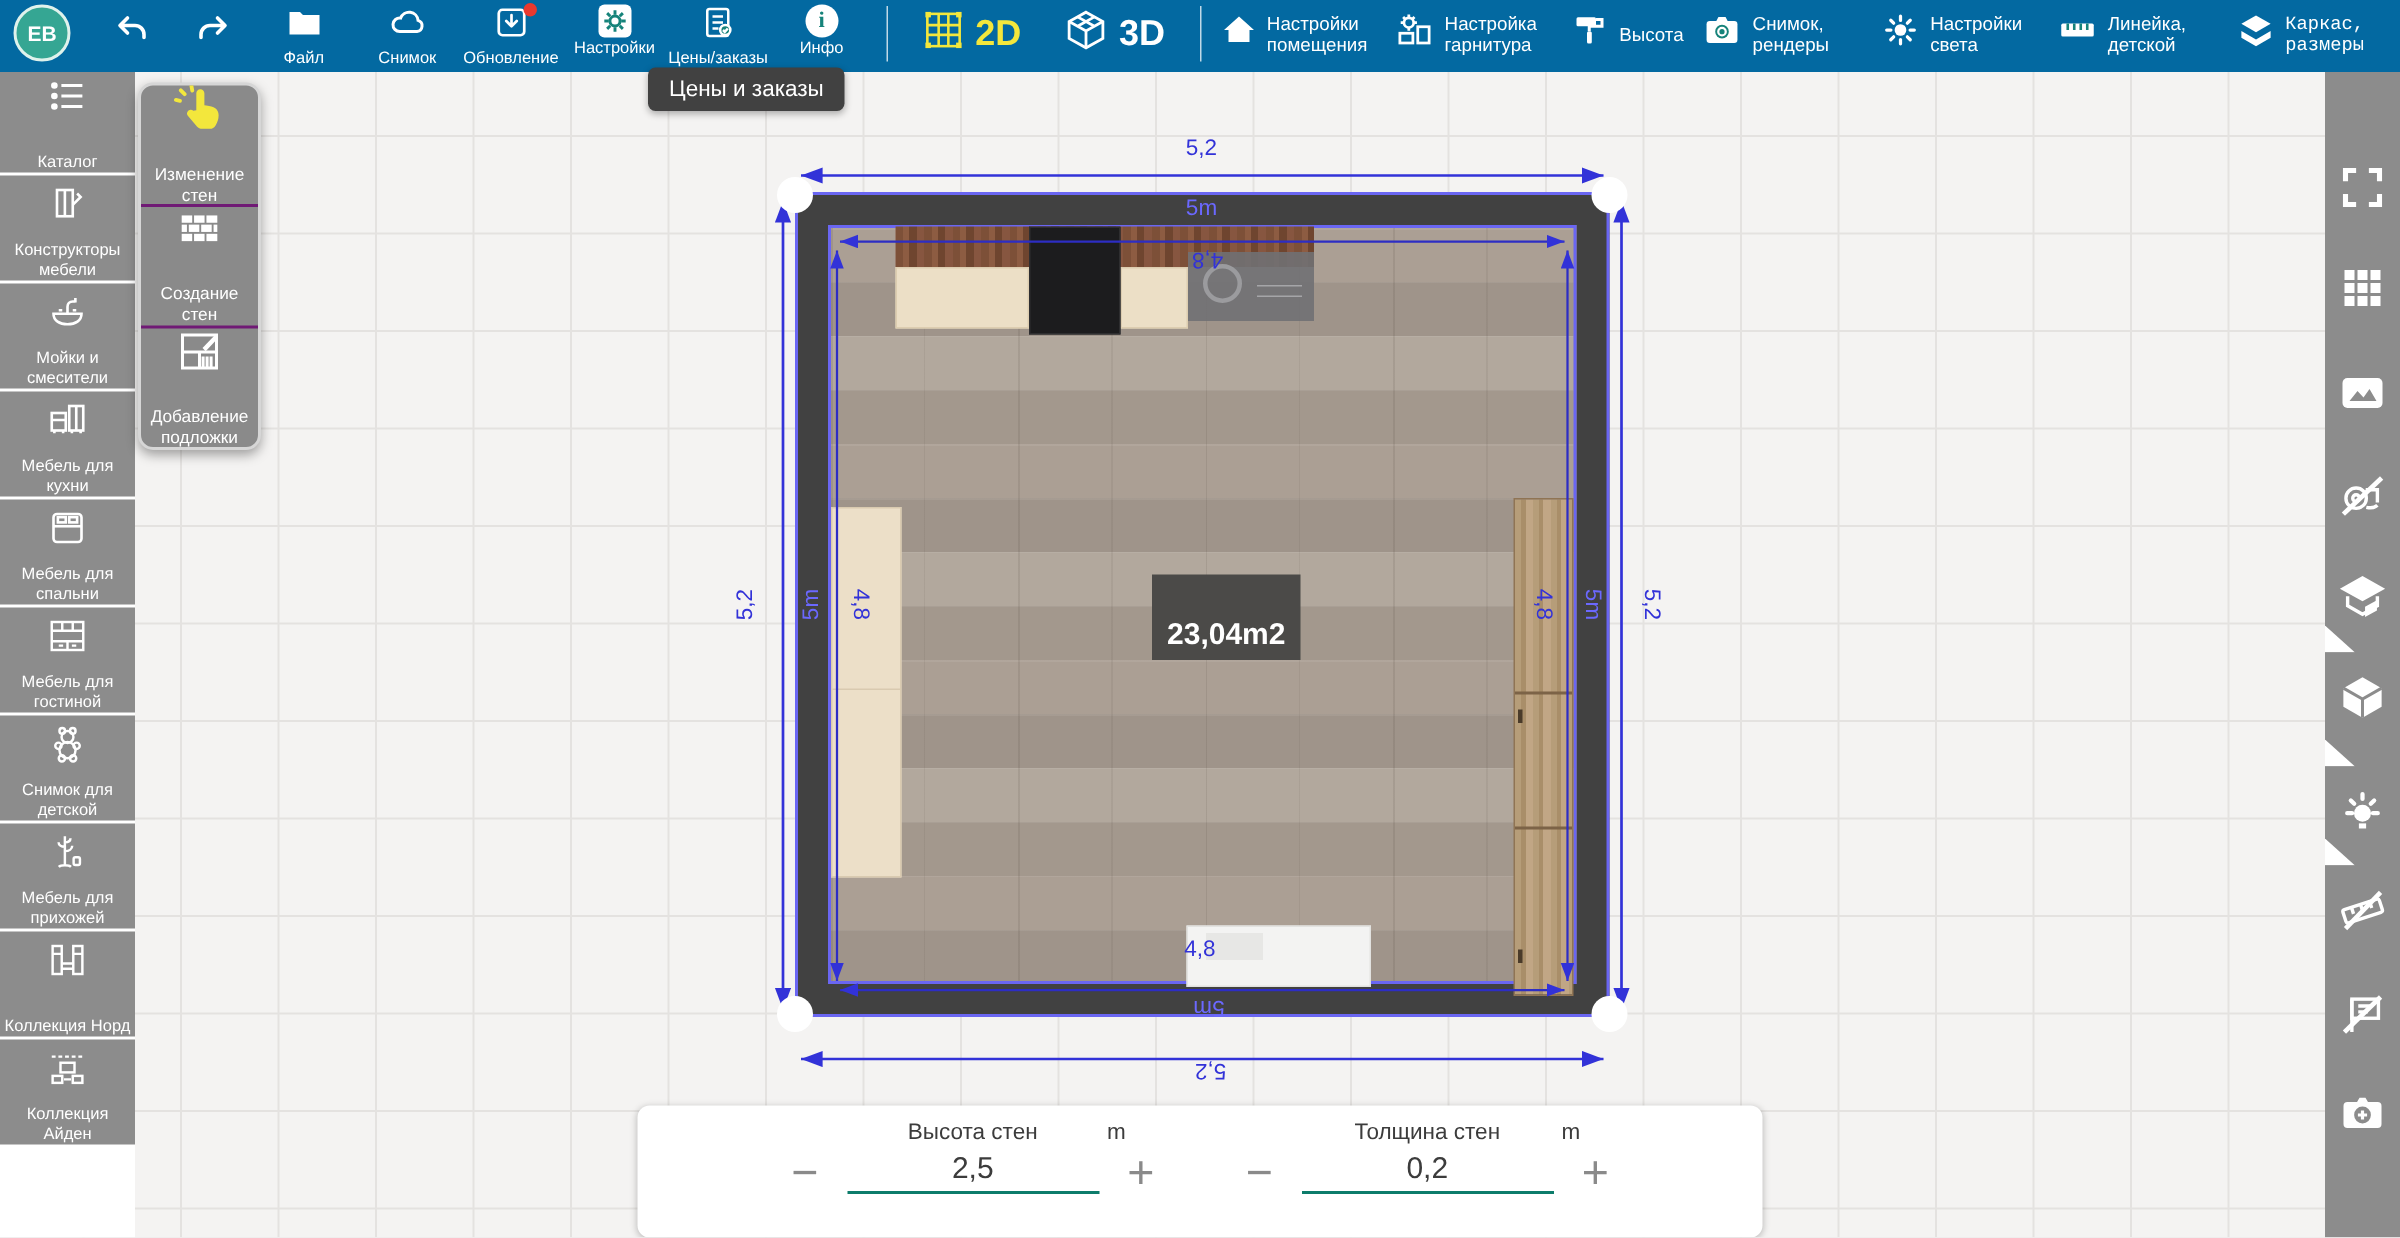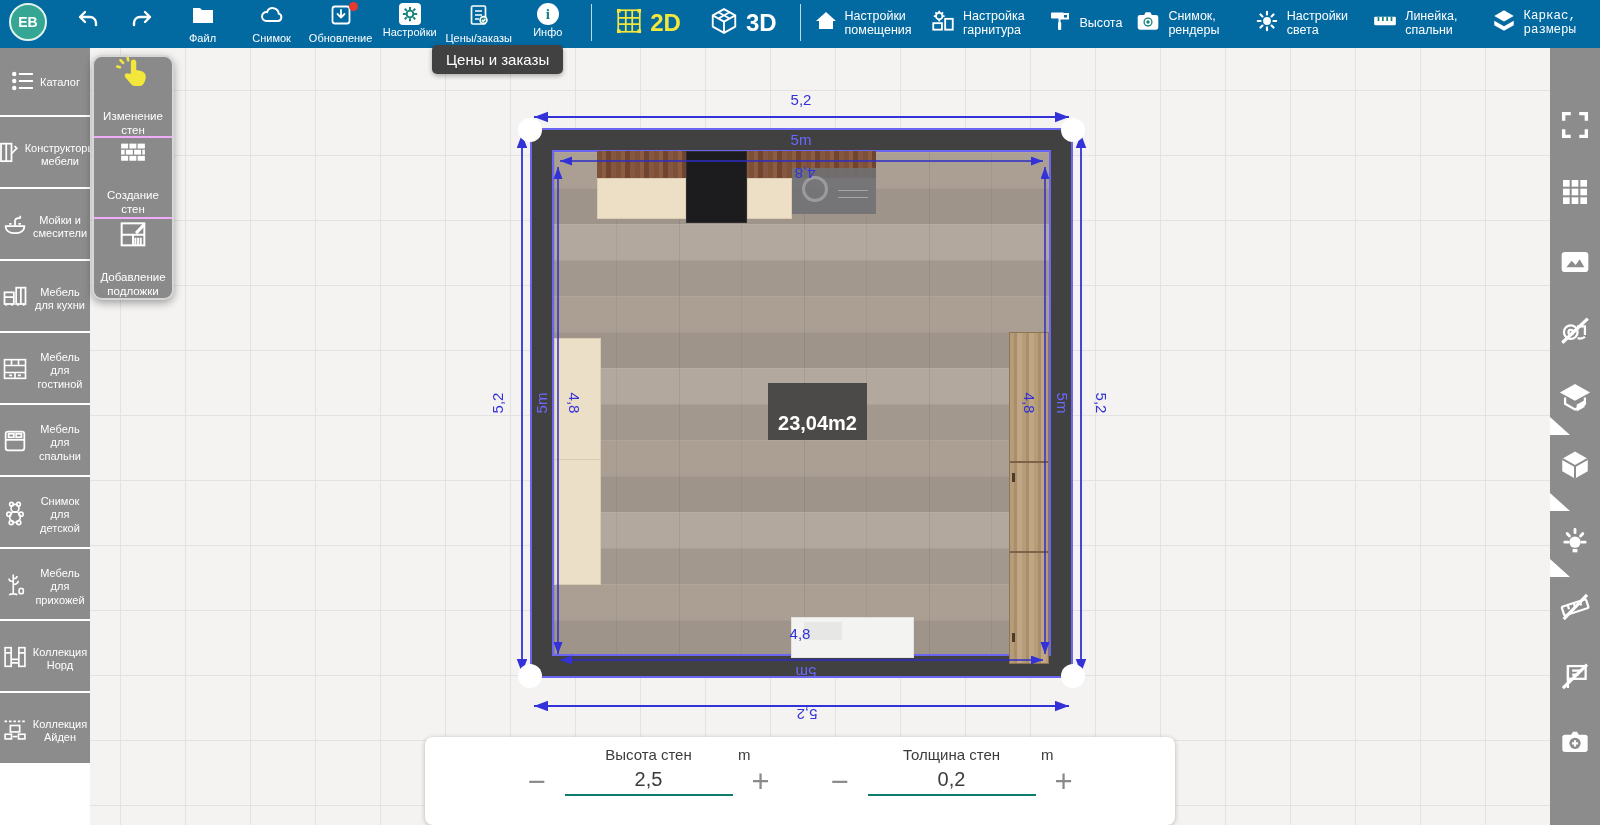--- a/index.html
+++ b/index.html
@@ -27,27 +27,27 @@
   
   .tooltip{position:absolute;left:432px;top:45px;background:#414141;color:#fff;font-size:15px;padding:6px 14px;border-radius:5px;
     z-index:60;box-shadow:0 2px 5px rgba(0,0,0,.3);}
   
   .price{position:absolute;right:38px;top:48px;width:180px;height:39px;background:rgba(138,138,138,.93);border:2px solid #7ed3ba;
     box-sizing:border-box;display:flex;align-items:center;z-index:45;}
   .price .sum{flex:1;text-align:center;color:#fff;font-size:20px;}
   .price .carticon{width:34px;margin-right:6px;display:flex;align-items:center;cursor:pointer;}
   
   .lsb{position:absolute;left:0;top:45px;bottom:0;width:90px;background:#fff;z-index:30;display:flex;flex-direction:column;gap:2px;overflow:hidden;}
-  .lsb-item{flex:0 0 65px;background:#8c8c8c;display:flex;flex-direction:row;align-items:center;justify-content:center;padding-top:5px;cursor:pointer;}
+  .lsb-item{flex:0 0 65px;background:#8c8c8c;display:flex;flex-direction:column;align-items:center;justify-content:space-between;padding-top:5px;cursor:pointer;}
   .lsb-item .lbl{font-size:11px;color:#fff;text-align:center;line-height:1.2;padding:1px 2px 0 2px;}
   
   .tools{position:absolute;left:92px;top:55px;width:78px;background:#8a8a8a;border:2px solid #d6d6d6;border-radius:10px;
     box-shadow:0 3px 8px rgba(0,0,0,.35);z-index:31;overflow:hidden;}
   .tool{height:79px;display:flex;flex-direction:column;align-items:center;justify-content:center;cursor:pointer;}
-  .tool + .tool{border-top:2px solid #f0abfc;}
+  .tool + .tool{border-top:2px solid #701a75;}
   .tool .lbl{font-size:11.5px;color:#fff;text-align:center;line-height:1.2;margin-top:17px;}
   
   .rsb{position:absolute;right:0;top:45px;bottom:0;width:50px;background:#8c8c8c;z-index:30;}
   .rsb .ric{position:absolute;left:50%;transform:translateX(-50%);cursor:pointer;}
   .notch{position:absolute;left:0;width:20px;height:18px;background:#fff;clip-path:polygon(0 0,0 100%,100% 100%);}
   
   .bpanel{position:absolute;left:425px;top:737px;width:750px;height:88px;background:#fff;border-radius:8px;
     box-shadow:0 1px 5px rgba(0,0,0,.25);z-index:35;display:flex;justify-content:center;gap:55px;}
   .bgroup{display:flex;gap:16px;padding-top:9px;}
   .stepbtn{font-size:31px;color:#8a8a8a;line-height:1;margin-top:20px;cursor:pointer;user-select:none;width:24px;text-align:center;}
@@ -282,21 +282,21 @@
                 <circle cx="12" cy="12" r="3.6" fill="#fff" stroke="none"></circle>
                 <path d="M12 3.5v2.6M12 17.9v2.6M3.5 12h2.6M17.9 12h2.6M6 6l1.8 1.8M18 6l-1.8 1.8M6 18l1.8-1.8M18 18l-1.8-1.8"></path>
               </svg></span>
           <span class="lbl2">Настройки света</span>
         </div>
         <div class="tbr">
           <span><svg width="26" height="26" viewBox="0 0 24 24">
                 <rect x="2" y="8" width="20" height="8" rx="1" fill="#fff"></rect>
                 <path d="M6 8v4M10 8v4M14 8v4M18 8v4" stroke="#16837A" stroke-width="1.6"></path>
               </svg></span>
-          <span class="lbl2">Линейка, спальни</span>
+          <span class="lbl2">Линейка, детской</span>
         </div>
         <div class="tbr" style="margin-right:4px;font-family:Liberation Mono, monospace;">
           <span><svg width="26" height="26" viewBox="0 0 24 24">
                 <path d="M12 3 21 8.2l-9 5.2L3 8.2z" fill="#fff"></path>
                 <path d="M3 12.6l9 5.2 9-5.2v4.2L12 22l-9-5.2z" fill="#fff"></path>
               </svg></span>
           <span class="lbl2">Каркас, размеры</span>
         </div>
       </div>
     </div>
@@ -331,34 +331,34 @@
     </div>
     <div class="lsb-item">
       <span><svg width="30" height="28" viewBox="0 0 24 24" fill="none" stroke="#fff" stroke-width="1.5">
             <rect x="3" y="8" width="8" height="10"></rect>
             <rect x="13" y="4" width="8" height="14"></rect>
             <path d="M3 12h8M17 4v14M4.5 18v1.5M9.5 18v1.5M14.5 18v1.5M19.5 18v1.5"></path>
           </svg></span>
       <span class="lbl">Мебель для кухни</span>
     </div>
     <div class="lsb-item">
-      <span><svg width="30" height="28" viewBox="0 0 24 24" fill="none" stroke="#fff" stroke-width="1.4">
-            <rect x="3" y="4" width="18" height="16"></rect>
-            <path d="M3 9h18M3 15h18M9 4v5M15 4v5M12 15v5M7 17.5h2.5M14.5 17.5H17"></path>
-          </svg></span>
-      <span class="lbl">Мебель для гостиной</span>
-    </div>
-    <div class="lsb-item">
       <span><svg width="30" height="28" viewBox="0 0 24 24" fill="none" stroke="#fff" stroke-width="1.5">
             <rect x="4" y="4" width="16" height="16" rx="2"></rect>
             <rect x="6.5" y="5.8" width="4.5" height="3"></rect>
             <rect x="13" y="5.8" width="4.5" height="3"></rect>
             <path d="M4 11h16"></path>
           </svg></span>
       <span class="lbl">Мебель для спальни</span>
+    </div>
+    <div class="lsb-item">
+      <span><svg width="30" height="28" viewBox="0 0 24 24" fill="none" stroke="#fff" stroke-width="1.4">
+            <rect x="3" y="4" width="18" height="16"></rect>
+            <path d="M3 9h18M3 15h18M9 4v5M15 4v5M12 15v5M7 17.5h2.5M14.5 17.5H17"></path>
+          </svg></span>
+      <span class="lbl">Мебель для гостиной</span>
     </div>
     <div class="lsb-item">
       <span><svg width="30" height="28" viewBox="0 0 24 24" fill="none" stroke="#fff" stroke-width="1.4">
             <circle cx="9" cy="4.5" r="1.6"></circle>
             <circle cx="15" cy="4.5" r="1.6"></circle>
             <circle cx="12" cy="8" r="3.4"></circle>
             <circle cx="12" cy="15.5" r="4.6"></circle>
             <circle cx="6.8" cy="13" r="1.8"></circle>
             <circle cx="17.2" cy="13" r="1.8"></circle>
             <circle cx="8.8" cy="20.2" r="1.8"></circle>

